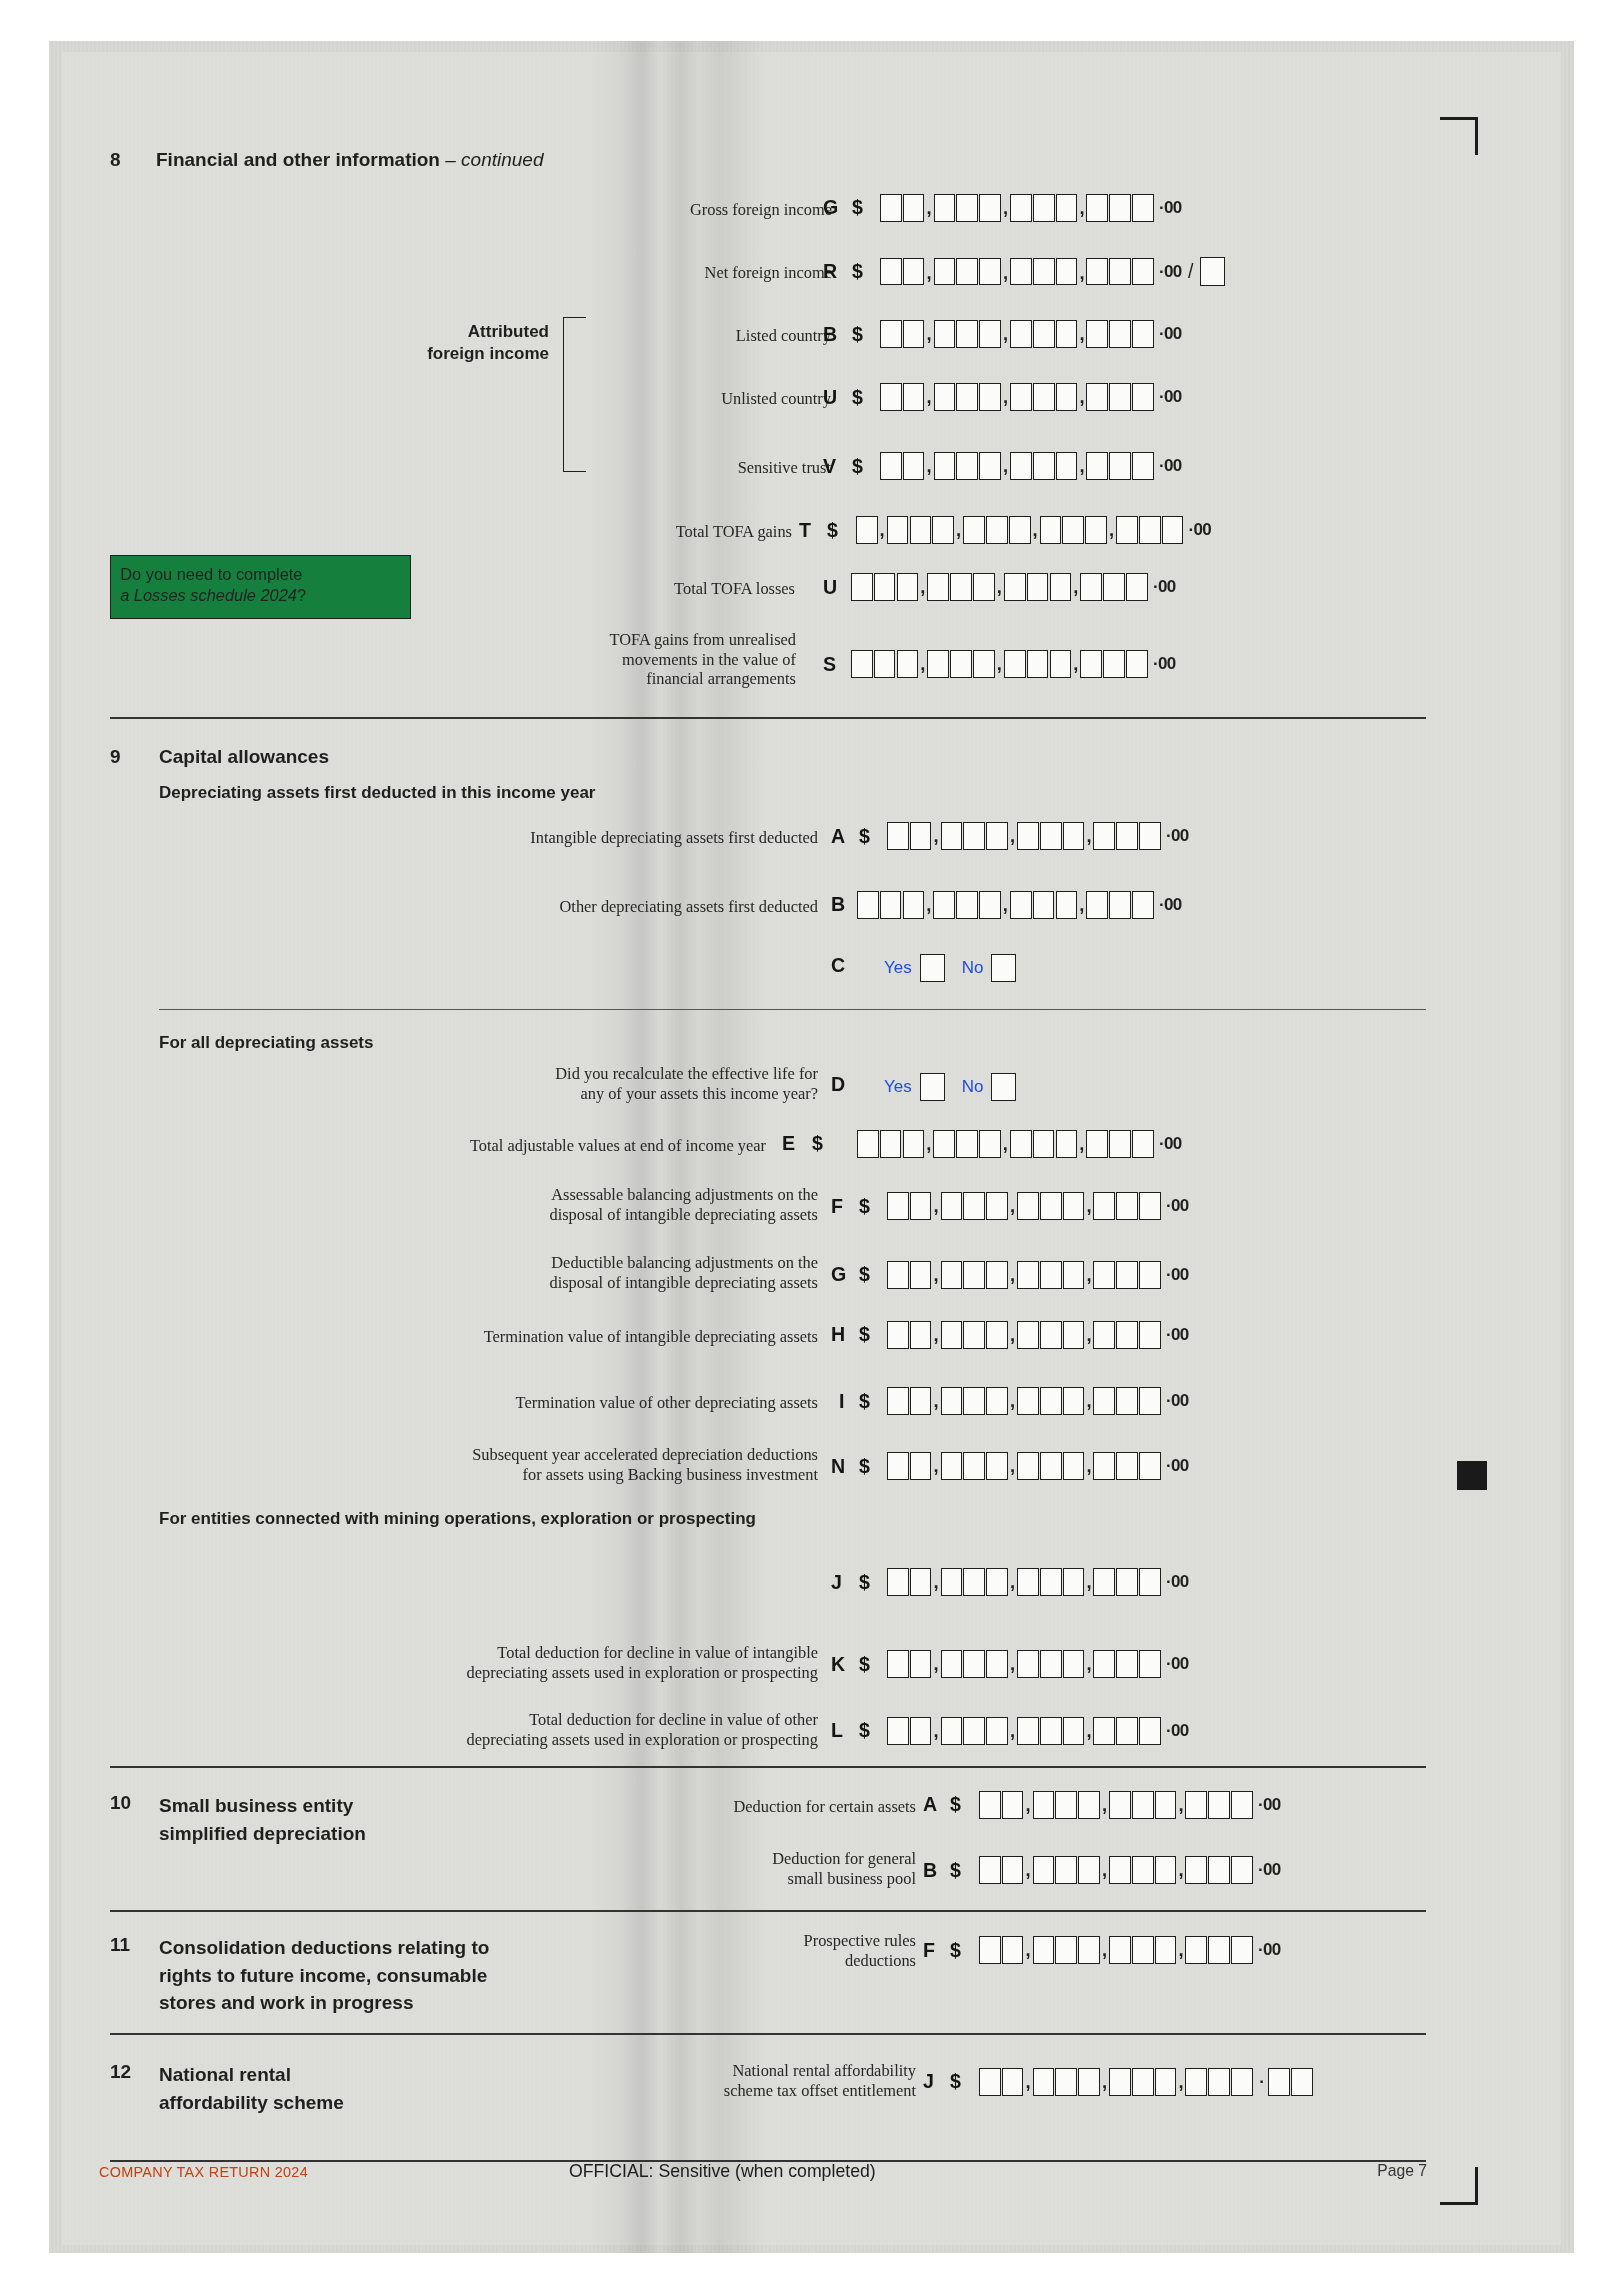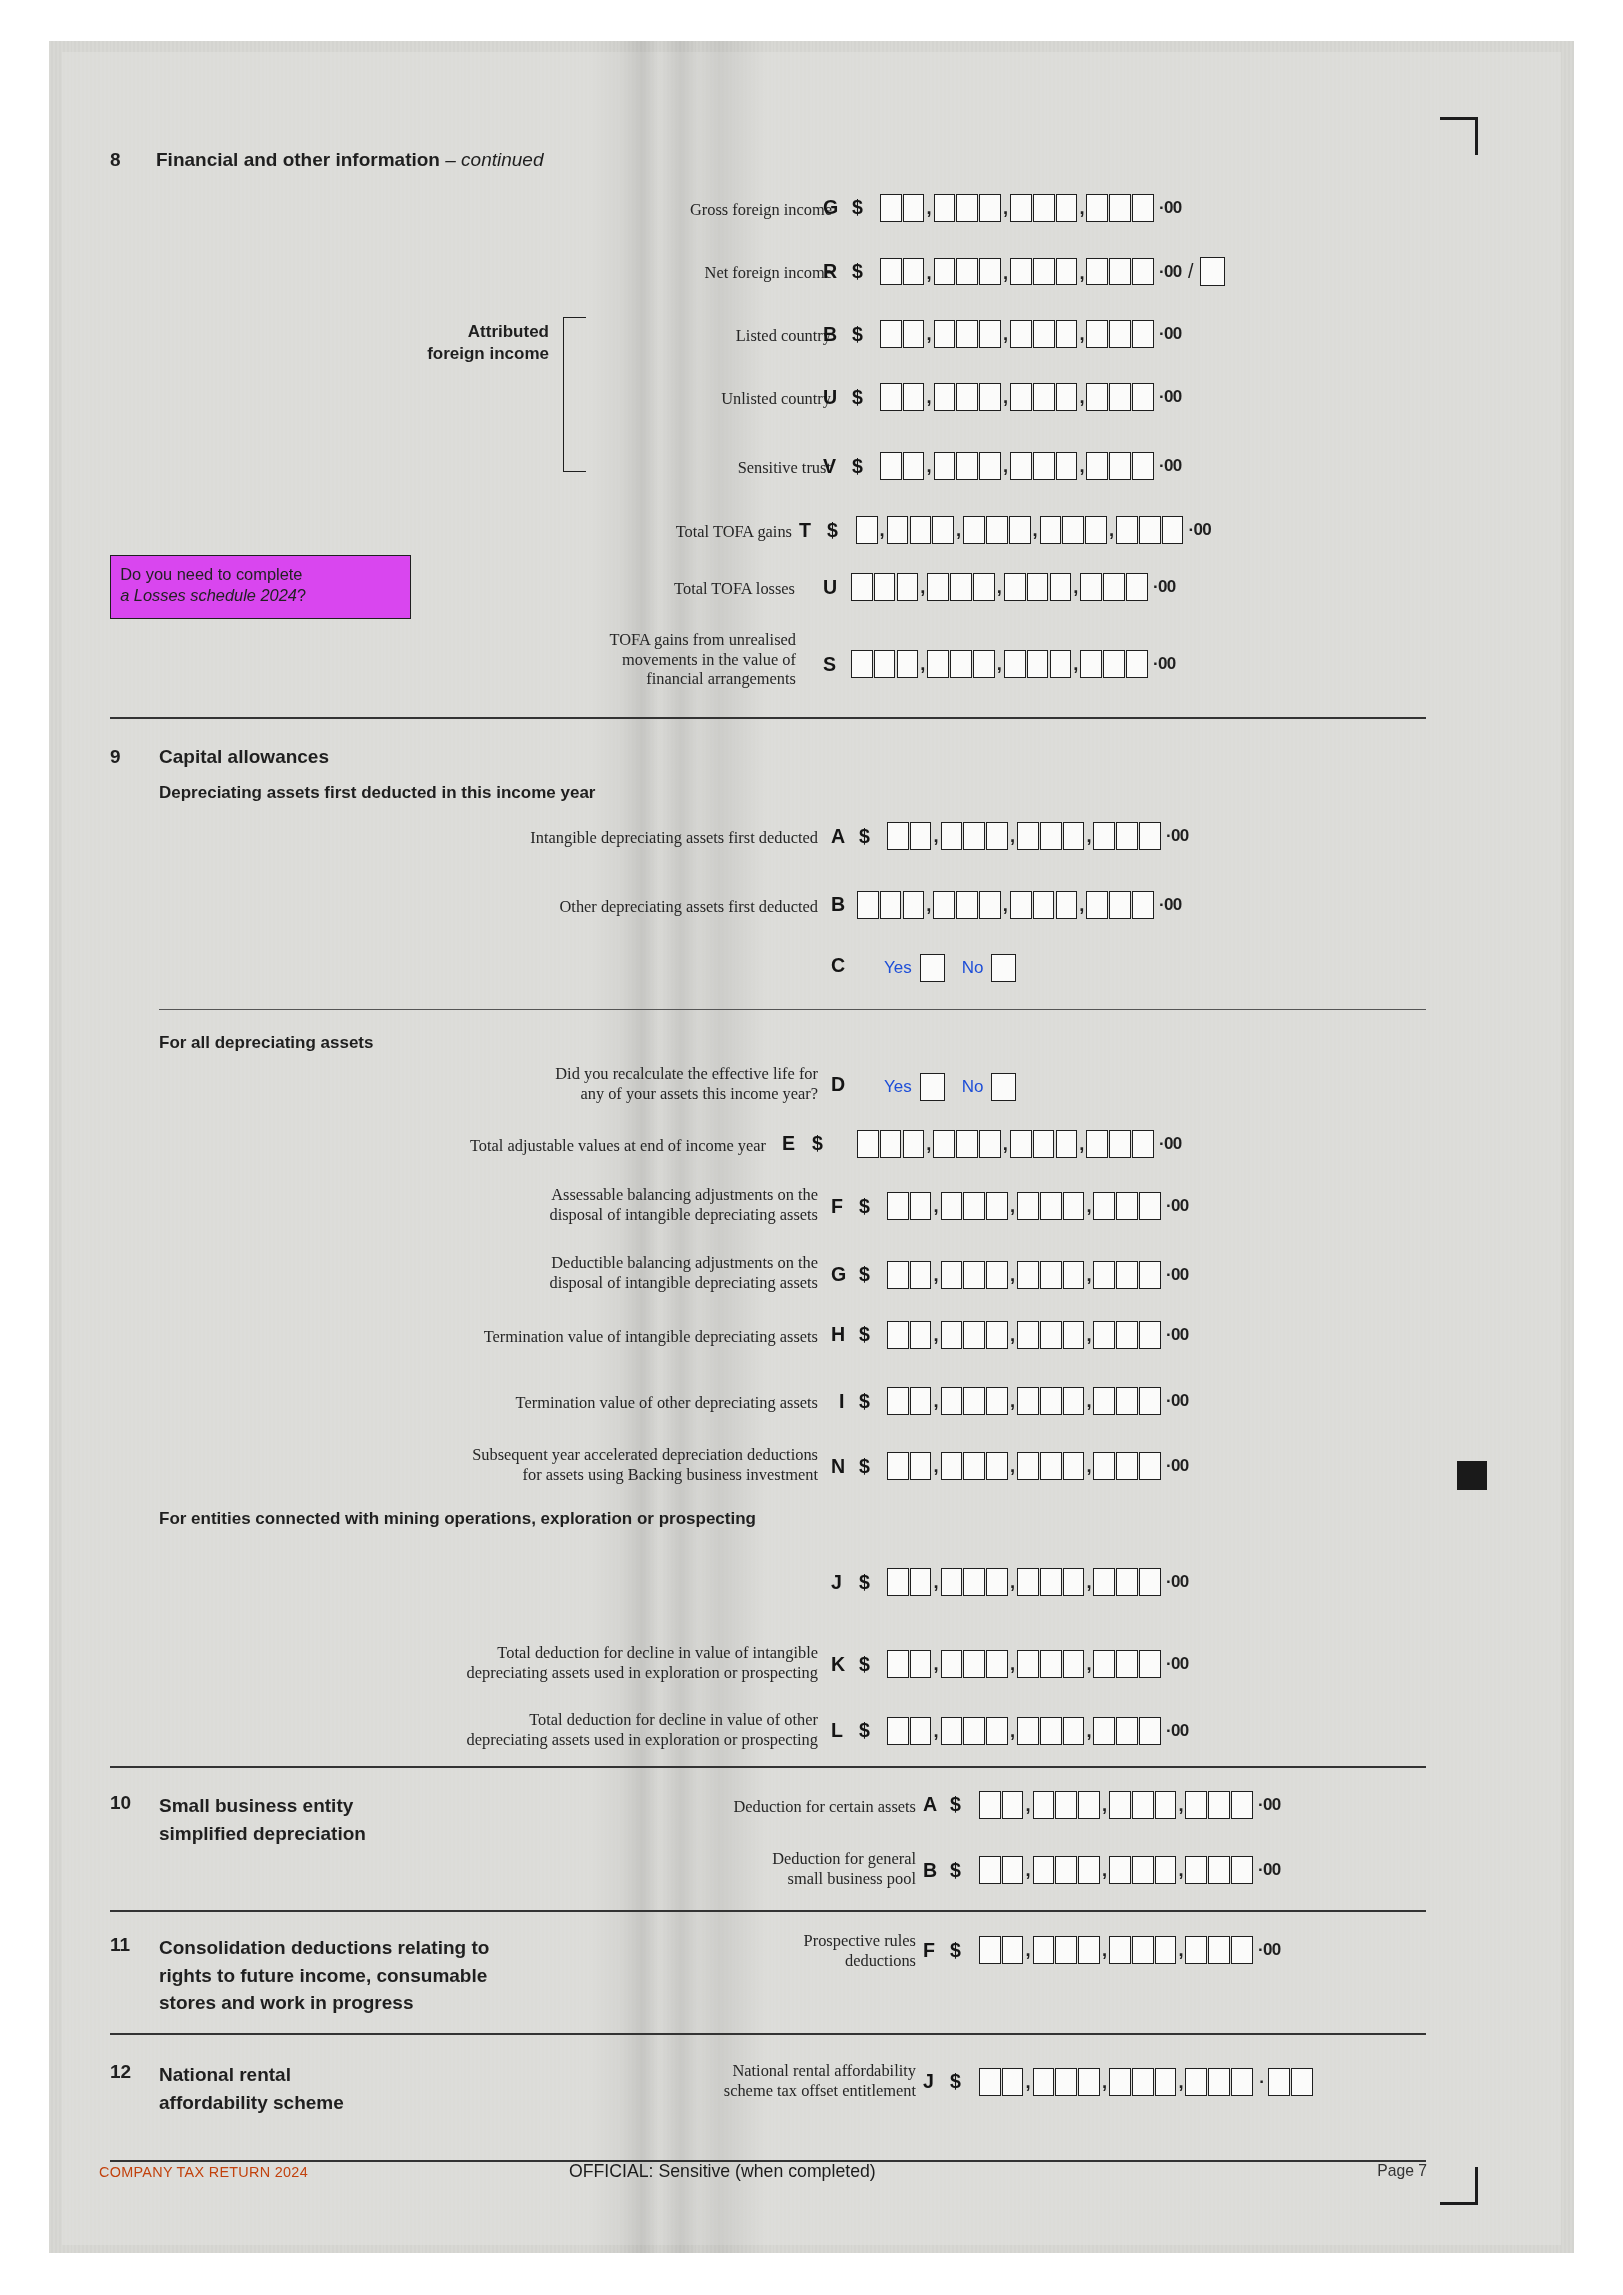--- a/index.html
+++ b/index.html
@@ -202,21 +202,21 @@
   }
 
   
   .callout {
     position: absolute;
     left: 110px;
     top: 555px;
     width: 301px;
     height: 64px;
     border: 1.3px solid #1f1f1f;
-    background: #d946ef;
+    background: #15803d;
     box-sizing: border-box;
     padding: 7.9px 9.2px;
     font-size: 16.4px;
     line-height: 21px;
     color: #222;
   }
   .callout i { font-style: italic; }
 
   
   .bracket {

